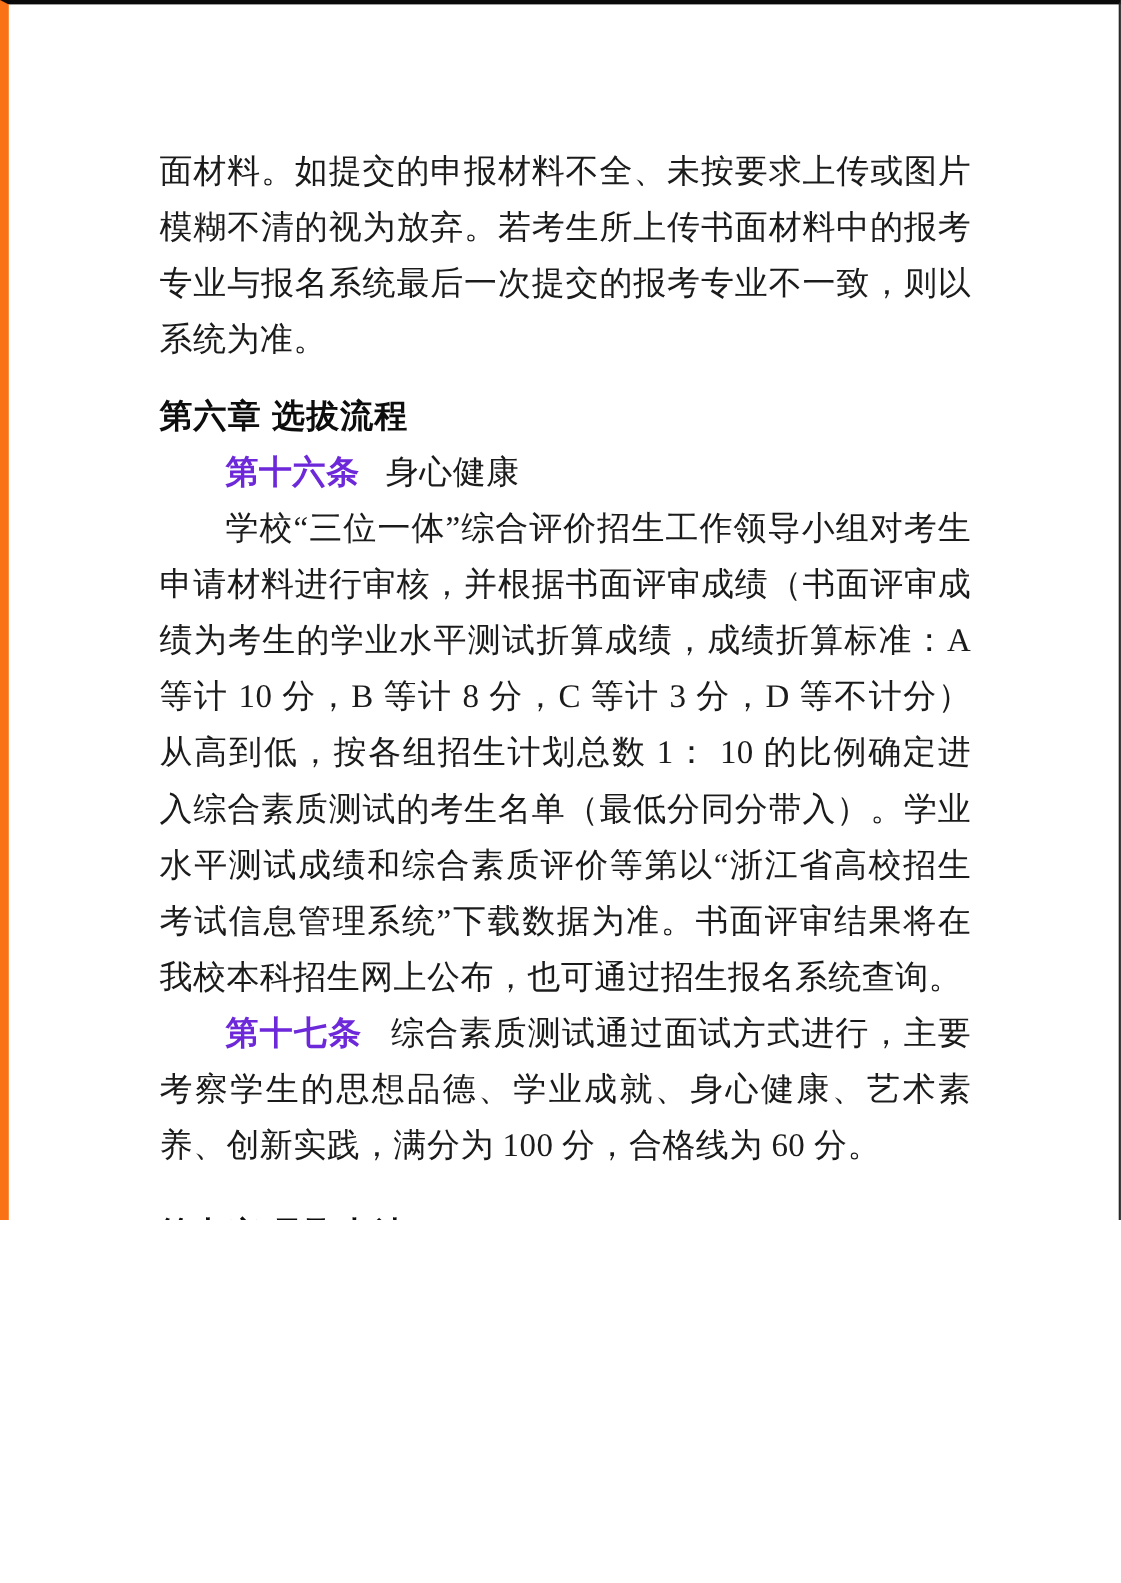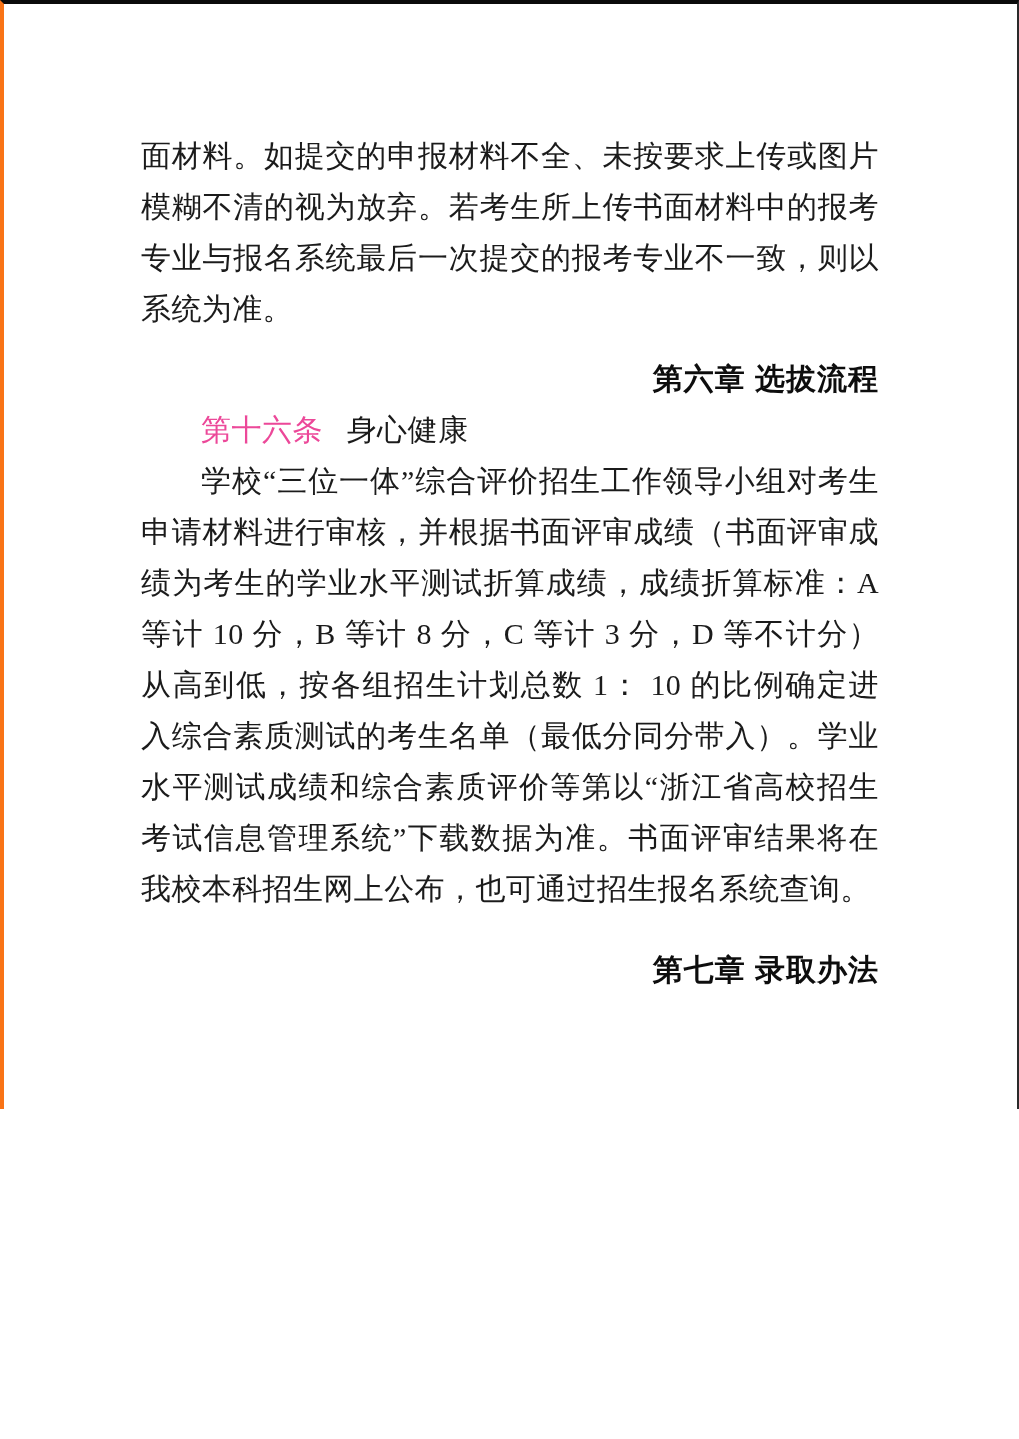--- a/index.html
+++ b/index.html
@@ -9,21 +9,21 @@
     background: #ffffff;
   }
 
   .page {
     position: relative;
     width: 1019px;
     height: 1109px;
     background: #ffffff;
     box-sizing: border-box;
     border-top: 4px solid #0a0a0a;
-    border-left: 4px solid #f97316;
+    border-left: 8px solid #f97316;
     border-right: 2px solid #2a2a2a;
     overflow: hidden;
     font-family: "Liberation Serif", "DejaVu Serif", serif;
   }
 
   
   .content {
     position: absolute;
     left: 137px;
     top: 126px;
@@ -49,29 +49,29 @@
   }
 
   
   .chapter {
     margin: 0;
     font-family: "Liberation Sans", "DejaVu Sans", sans-serif;
     font-size: 30px;
     line-height: 51px;
     font-weight: bold;
     color: #0d0d0d;
-    text-align: right;
+    text-align: left;
     letter-spacing: 1px;
   }
 
   
   .article-label {
     font-family: "Liberation Sans", "DejaVu Sans", sans-serif;
-    font-weight: normal;
-    color: #ec4899;
+    font-weight: bold;
+    color: #6d28d9;
     letter-spacing: 0.5px;
     margin-top: 16px;
   }
 
   
   .gap-sm { height: 19px; }
   .gap-md { height: 30px; }
 
   
   .page-number {
@@ -95,20 +95,21 @@
     <p class="para">面材料。如提交的申报材料不全、未按要求上传或图片模糊不清的视为放弃。若考生所上传书面材料中的报考专业与报名系统最后一次提交的报考专业不一致，则以系统为准。</p>
 
     <div class="gap-sm"></div>
 
     <h2 class="chapter">第六章   选拔流程</h2>
 
     <p class="para indent"><span class="article-label">第十六条</span>&nbsp;&nbsp;&nbsp;<span>身心健康</span></p>
 
     <p class="para indent">学校“三位一体”综合评价招生工作领导小组对考生申请材料进行审核，并根据书面评审成绩（书面评审成绩为考生的学业水平测试折算成绩，成绩折算标准：A 等计 10 分，B 等计 8 分，C 等计 3 分，D 等不计分）从高到低，按各组招生计划总数 1： 10 的比例确定进入综合素质测试的考生名单（最低分同分带入）。学业水平测试成绩和综合素质评价等第以“浙江省高校招生考试信息管理系统”下载数据为准。书面评审结果将在我校本科招生网上公布，也可通过招生报名系统查询。</p>
 
+    <p class="para indent"><span class="article-label">第十七条</span>&nbsp;&nbsp;&nbsp;<span>综合素质测试通过面试方式进行，主要考察学生的思想品德、学业成就、身心健康、艺术素养、创新实践，满分为 100 分，合格线为 60 分。</span></p>
 
 
     <div class="gap-md"></div>
 
     <h2 class="chapter">第七章   录取办法</h2>
 
   </div>
 
   <div class="page-number">4</div>
 

